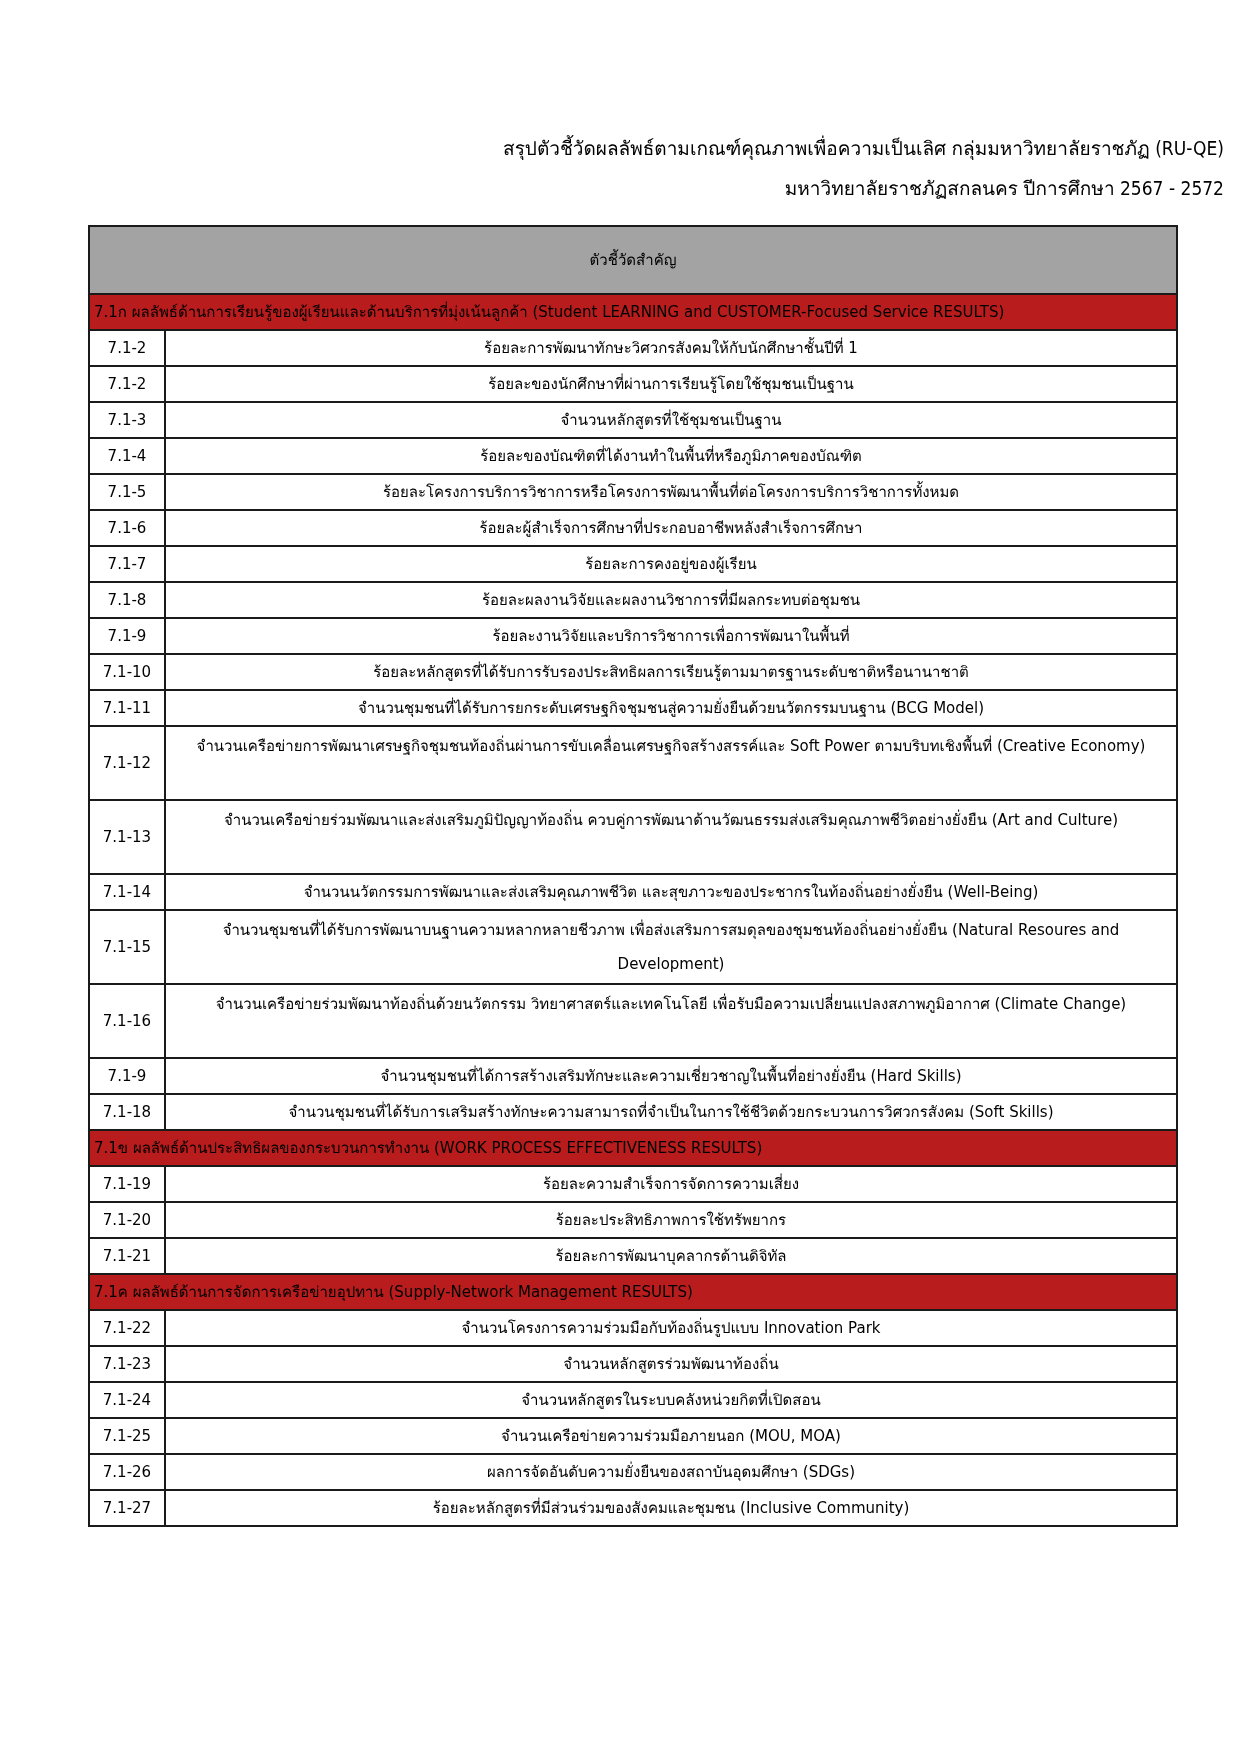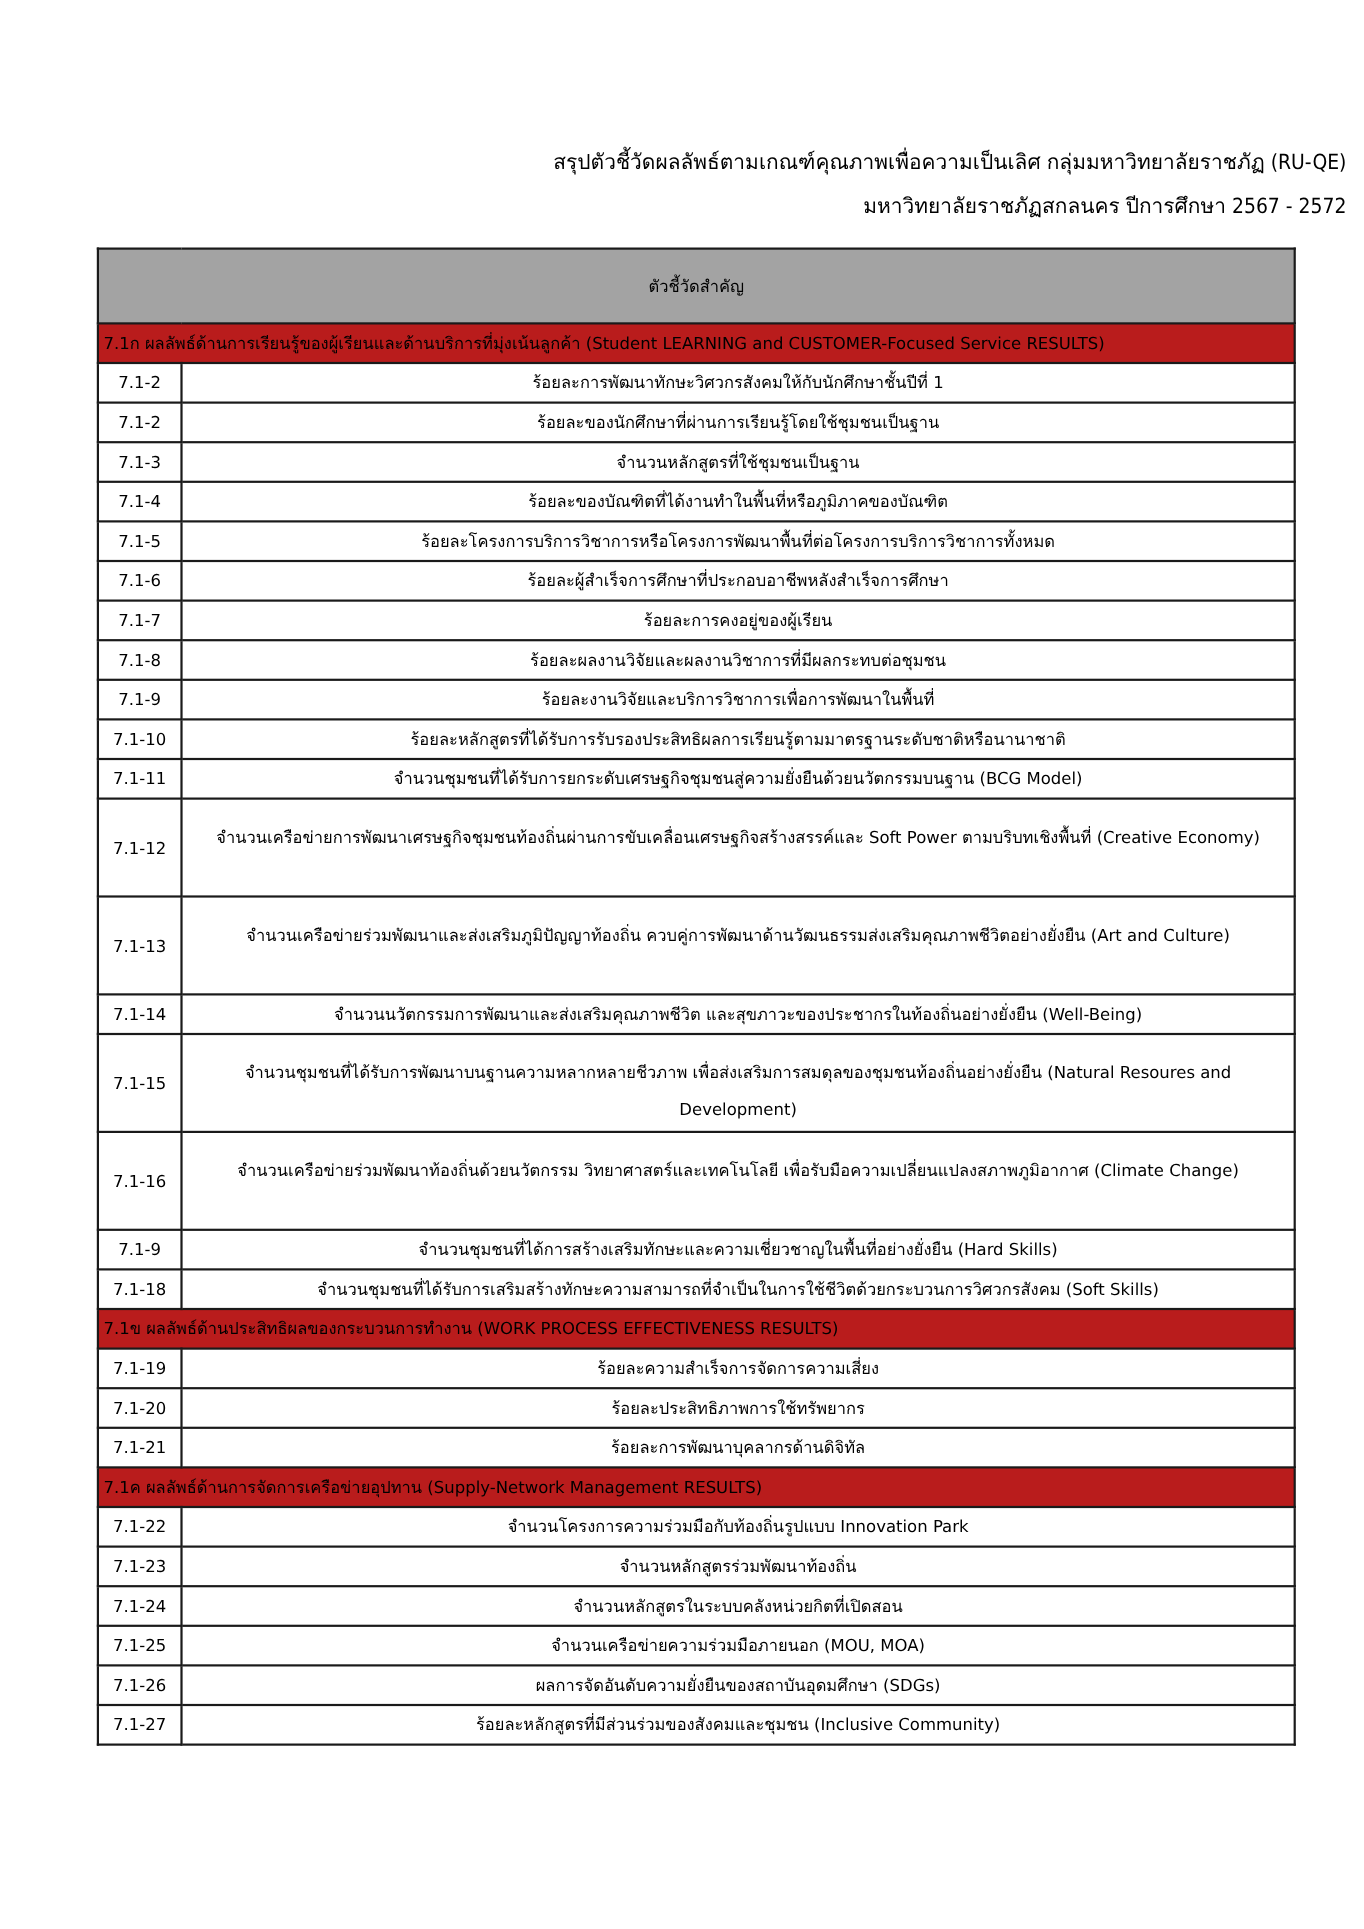--- a/index.html
+++ b/index.html
@@ -7,21 +7,21 @@
   .title-block { position: absolute; top: 128px; left: 0; width: 1224px; text-align: right; }
   .title-line { font-size: 19px; line-height: 40px; font-family: "DejaVu Sans Condensed", "DejaVu Sans", sans-serif; font-stretch: condensed; }
   table.kpi { position: absolute; left: 88px; top: 225px; width: 1090px; border-collapse: collapse; table-layout: fixed; }
   table.kpi td { border: 2px solid #1a1a1a; padding: 0 4px; font-size: 15px; vertical-align: middle; }
   td.head { background: #a3a3a3; text-align: center; height: 66px; font-size: 15px; }
   td.section { background: #b91c1c; height: 34px; font-size: 15px; padding-left: 3px; }
   td.code { width: 66px; text-align: center; font-size: 15px; }
   td.desc { font-size: 15px; line-height: 34px; text-align: center; }
   tr.r td { height: 34px; }
   tr.r2 td { height: 70px; }
-  tr.r2 td.desc { vertical-align: top; padding-top: 17px; }
+  tr.r2 td.desc { vertical-align: top; padding-top: 2px; }
   col.c1 { width: 76px; }
 </style>
 </head>
 <body>
 
 <div class="title-block">
   <div class="title-line">สรุปตัวชี้วัดผลลัพธ์ตามเกณฑ์คุณภาพเพื่อความเป็นเลิศ กลุ่มมหาวิทยาลัยราชภัฏ (RU-QE)</div>
   <div class="title-line">มหาวิทยาลัยราชภัฏสกลนคร ปีการศึกษา 2567 - 2572</div>
 </div>
 

